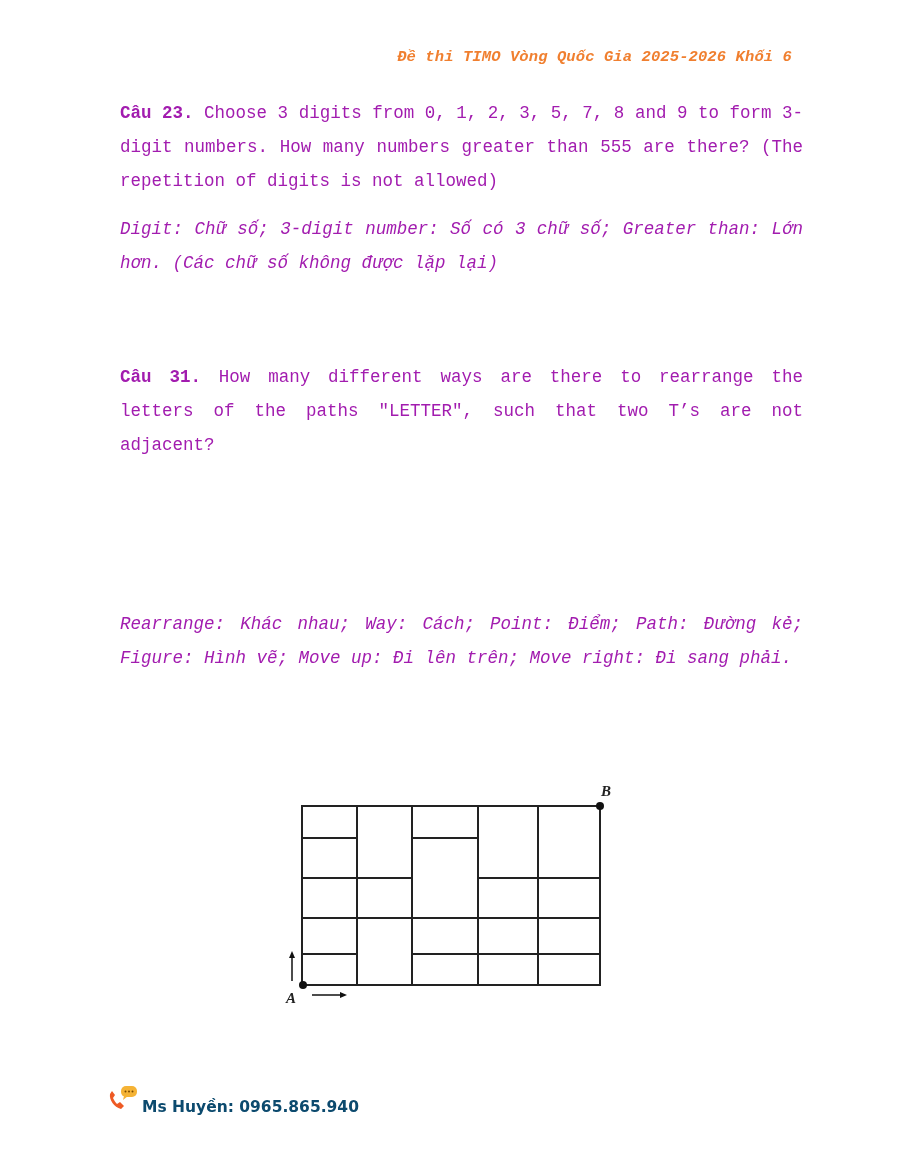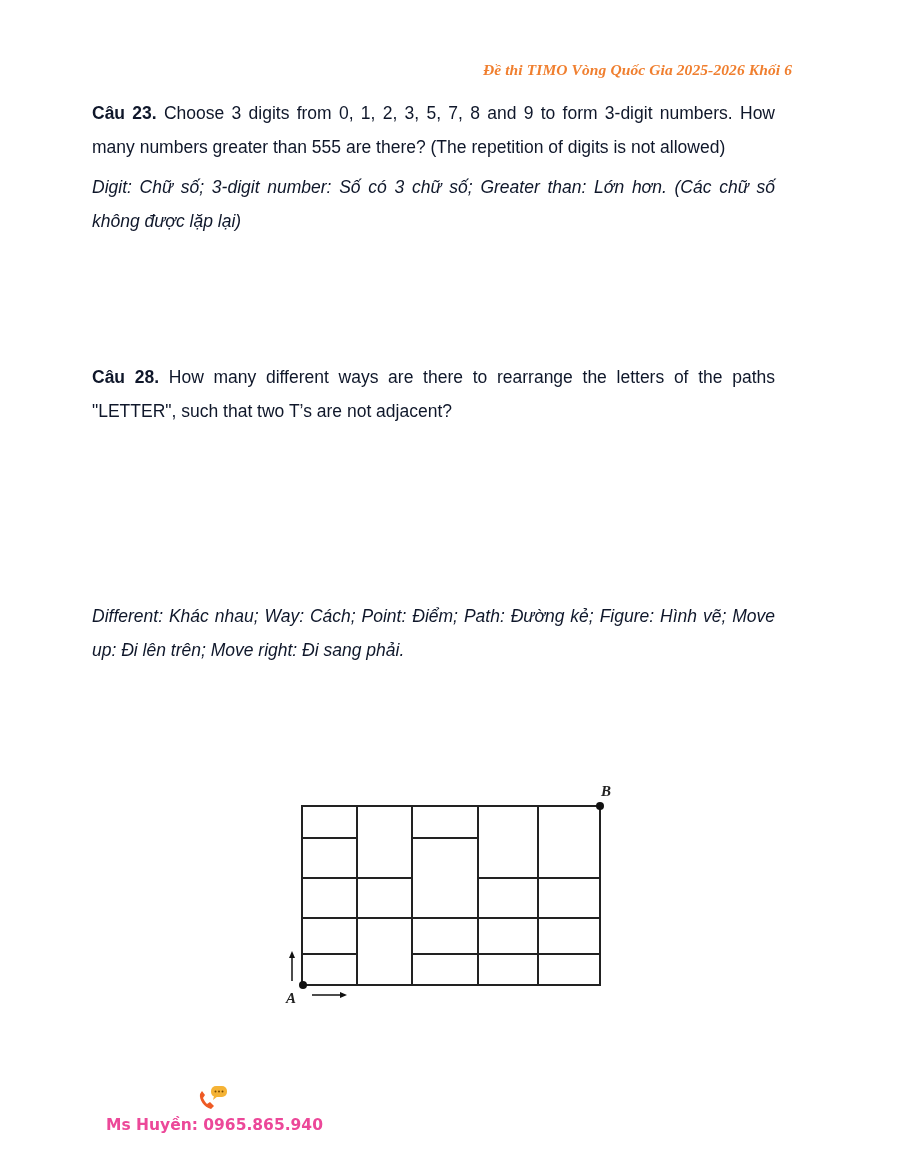--- a/index.html
+++ b/index.html
@@ -1,56 +1,56 @@
 <!DOCTYPE html>
 <html><head>
 <meta charset="utf-8">
 <style>
   html, body { margin: 0; padding: 0; background: #ffffff; }
   body { width: 900px; height: 1164px; position: relative; overflow: hidden; }
   .header {
     position: absolute; right: 108px; top: 48px;
-    font-family: Liberation Serif, serif; font-weight: bold; font-style: italic;
-    font-size: 15.5px; color: #f07f2f; letter-spacing: 0.1px; margin-top: 13px;
+    font-family: Liberation Mono, monospace; font-weight: bold; font-style: italic;
+    font-size: 15.5px; color: #f07f2f; letter-spacing: 0.1px;
   }
   .q {
-    position: absolute; left: 92px; width: 683px;
-    font-family: Liberation Sans, sans-serif; font-size: 17.5px; color: #0f172a;
+    position: absolute; left: 120px; width: 683px;
+    font-family: Liberation Mono, monospace; font-size: 17.5px; color: #a21caf;
     line-height: 34px; text-align: justify;
   }
   .q p { margin: 0; }
   .q .num { font-weight: bold; }
-  .q .vi { font-style: italic; margin-top: 6px; }
+  .q .vi { font-style: italic; margin-top: 14px; }
   #q23 { top: 96px; }
   #q24 { top: 360px; }
   #q25 { top: 593px; }
   .figure { position: absolute; left: 270px; top: 775px; width: 360px; height: 240px; }
   .footer {
     position: absolute; left: 106px; top: 1088px;
-    display: flex; align-items: center;
-    font-family: "DejaVu Sans", sans-serif; font-weight: bold; font-size: 15.5px; color: #ec4899; flex-direction: column;
+    display: flex; align-items: flex-end;
+    font-family: "DejaVu Sans", sans-serif; font-weight: bold; font-size: 15.5px; color: #0c4a6e;
   }
   .footer .phone-icon { width: 34px; height: 28px; margin-right: 2px; position: relative; top: -4px; }
 </style>
 </head>
 <body>
 
 <div class="header">Đề thi TIMO Vòng Quốc Gia 2025-2026 Khối 6</div>
 
 <div class="q" id="q23">
   <p><span class="num">Câu 23.</span><span> Choose 3 digits from 0, 1, 2, 3, 5, 7, 8 and 9 to form 3-digit numbers. How many numbers greater than 555 are there? (The repetition of digits is not allowed)</span></p>
   <p class="vi">Digit: Chữ số; 3-digit number: Số có 3 chữ số; Greater than: Lớn hơn. (Các chữ số không được lặp lại)</p>
 </div>
 
 <div class="q" id="q24">
-  <p><span class="num">Câu 28.</span><span> How many different ways are there to rearrange the letters of the paths "LETTER", such that two T’s are not adjacent?</span></p>
+  <p><span class="num">Câu 31.</span><span> How many different ways are there to rearrange the letters of the paths "LETTER", such that two T’s are not adjacent?</span></p>
 </div>
 
 <div class="q" id="q25">
-  <p class="vi">Different: Khác nhau; Way: Cách; Point: Điểm; Path: Đường kẻ; Figure: Hình vẽ; Move up: Đi lên trên; Move right: Đi sang phải.</p>
+  <p class="vi">Rearrange: Khác nhau; Way: Cách; Point: Điểm; Path: Đường kẻ; Figure: Hình vẽ; Move up: Đi lên trên; Move right: Đi sang phải.</p>
 </div>
 
 <div class="figure">
   <svg width="360" height="240" viewBox="0 0 360 240">
     <g stroke="#222" stroke-width="2" fill="none">
 
       <rect x="32" y="31" width="298" height="179"></rect>
 
       <line x1="87" y1="31" x2="87" y2="210"></line>
       <line x1="142" y1="31" x2="142" y2="210"></line>

